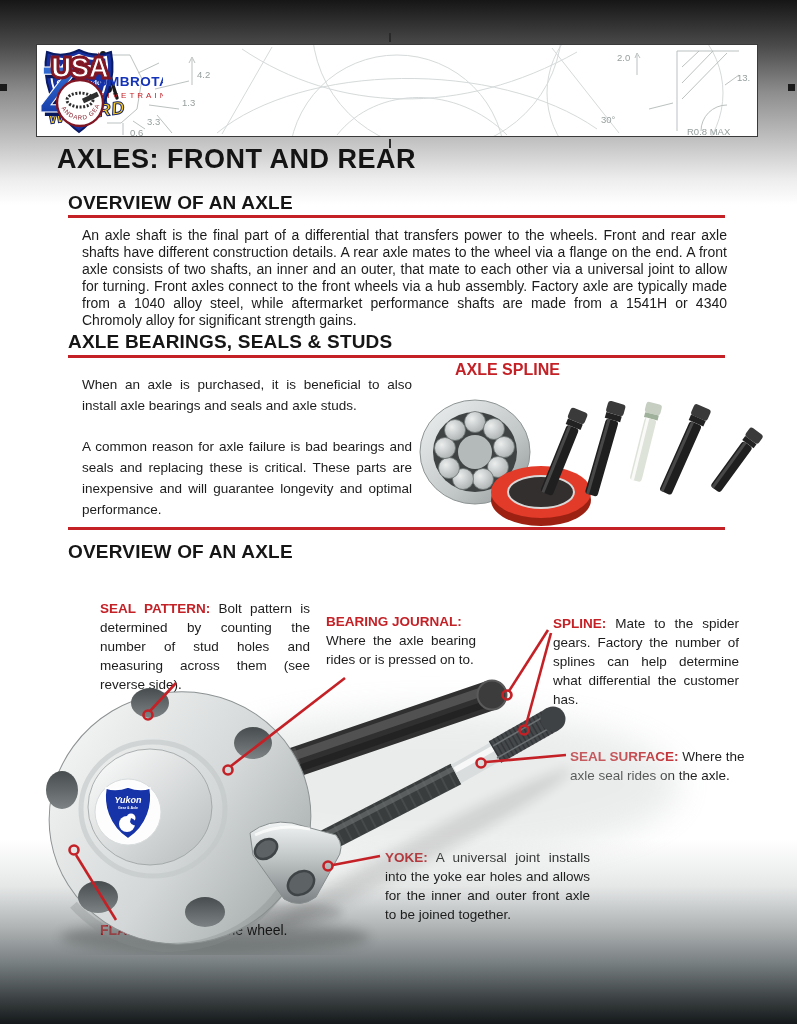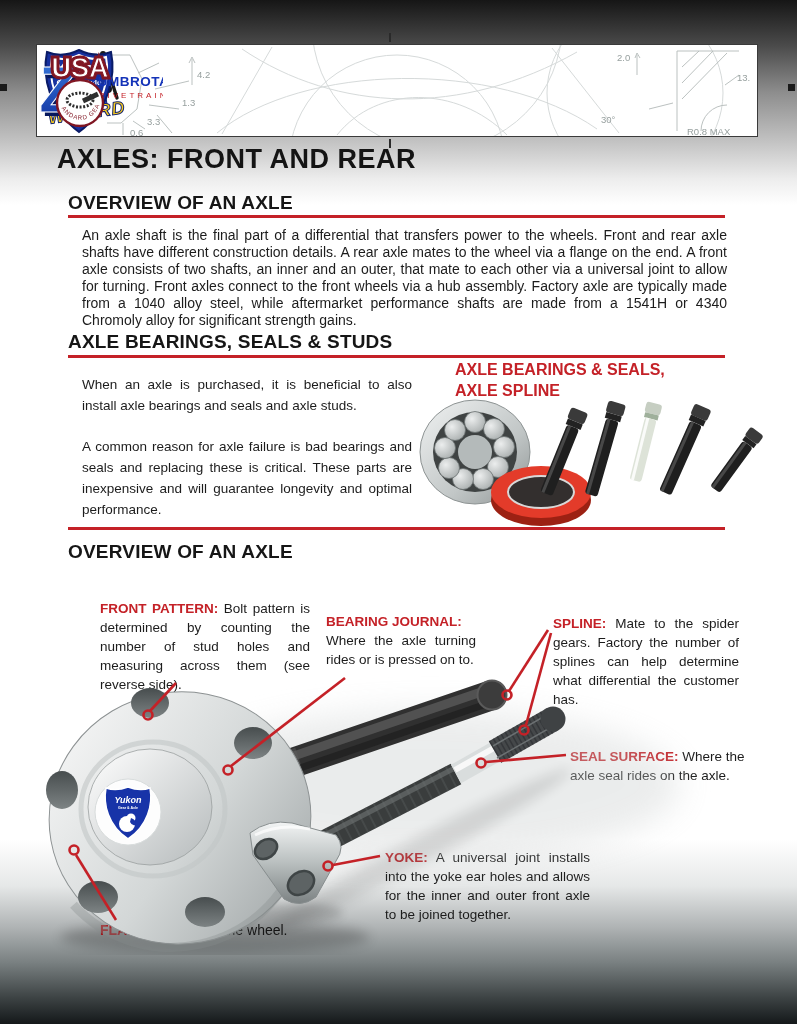--- a/index.html
+++ b/index.html
@@ -156,21 +156,20 @@
 
   <div class="abs page-title">AXLES: FRONT AND REAR</div>
   <div class="abs rule" style="left:68px;top:215px;width:657px;"></div>
   <div class="abs body-par" style="left:82px;top:227px;width:645px;">An axle shaft is the final part of a differential that transfers power to the wheels. Front and rear axle shafts have different construction details. A rear axle mates to the wheel via a flange on the end. A front axle consists of two shafts, an inner and an outer, that mate to each other via a universal joint to allow for turning. Front axles connect to the front wheels via a hub assembly. Factory axle are typically made from a 1040 alloy steel, while aftermarket performance shafts are made from a 1541H or 4340 Chromoly alloy for significant strength gains.</div>
 
   <div class="abs h2" style="left:68px;top:331px;">AXLE BEARINGS, SEALS &amp; STUDS</div>
   <div class="abs rule" style="left:68px;top:355px;width:657px;"></div>
   <div class="abs side-par" style="left:82px;top:374px;width:330px;">When an axle is purchased, it is beneficial to also install axle bearings and seals and axle studs.</div>
   <div class="abs side-par" style="left:82px;top:436px;width:330px;">A common reason for axle failure is bad bearings and seals and replacing these is critical.  These parts are inexpensive and will guarantee longevity and optimal performance.</div>
   <div class="abs img-label" style="left:455px;top:359px;">
-    <div>AXLE BEARINGS &amp; SEALS,</div>
     <div>AXLE SPLINE</div>
   </div>
 
   <svg class="abs" style="left:413px;top:390px;" width="375" height="145" viewBox="0 0 375 145">
     <defs>
       <linearGradient id="pSteel" x1="0" y1="0" x2="1" y2="1">
         <stop offset="0" stop-color="#f0f2f2"></stop>
           <stop offset="0.6" stop-color="#c2c7c7"></stop>
           <stop offset="1" stop-color="#8e9494"></stop>
       </linearGradient>
@@ -234,24 +233,24 @@
         <rect x="-6" y="-22" width="12" height="56" rx="3" fill="#1f1f1f"></rect>
           <rect x="-4.5" y="-22" width="3" height="56" fill="#5a5a5a" opacity="0.7"></rect>
       </g>
     </g>
   </svg>
 
   <div class="abs rule" style="left:68px;top:527px;width:657px;"></div>
   <div class="abs h2" style="left:68px;top:541px;">OVERVIEW OF AN AXLE</div>
 
   <div class="abs co" style="left:100px;top:599px;width:210px;">
-    <span class="co-label">FRONT PATTERN:</span> <span>Bolt pattern is determined by counting the number of stud holes and measuring across them (see reverse side).</span>
+    <span class="co-label">SEAL PATTERN:</span> <span>Bolt pattern is determined by counting the number of stud holes and measuring across them (see reverse side).</span>
   </div>
   <div class="abs co co-block" style="left:326px;top:612px;width:150px;">
-    <span class="co-label">BEARING JOURNAL:</span><span>Where the axle turning rides or is pressed on to.</span>
+    <span class="co-label">BEARING JOURNAL:</span><span>Where the axle bearing rides or is pressed on to.</span>
   </div>
   <div class="abs co" style="left:553px;top:614px;width:186px;">
     <span class="co-label">SPLINE:</span> <span>Mate to the spider gears. Factory the number of splines can help determine what differential the customer has.</span>
   </div>
   <div class="abs co" style="left:385px;top:848px;width:205px;">
     <span class="co-label">YOKE:</span> <span>A universal joint installs into the yoke ear holes and allows for the inner and outer front axle to be joined together.</span>
   </div>
   <div class="abs co" style="left:570px;top:747px;width:180px;text-align:left;">
     <span class="co-label">SEAL SURFACE:</span> <span>Where the axle seal rides on the axle.</span>
   </div>

